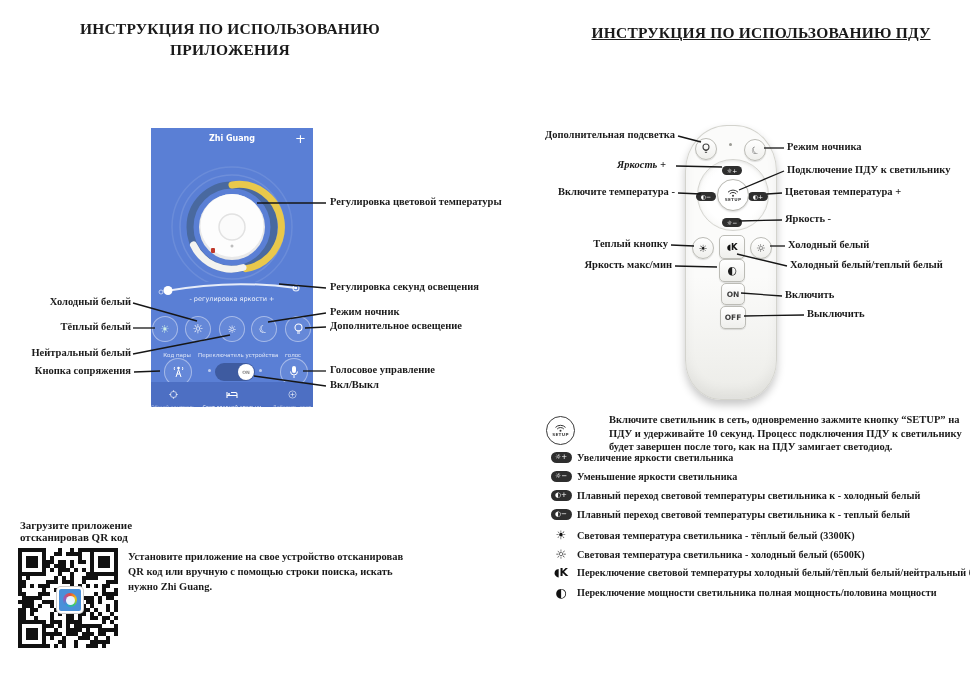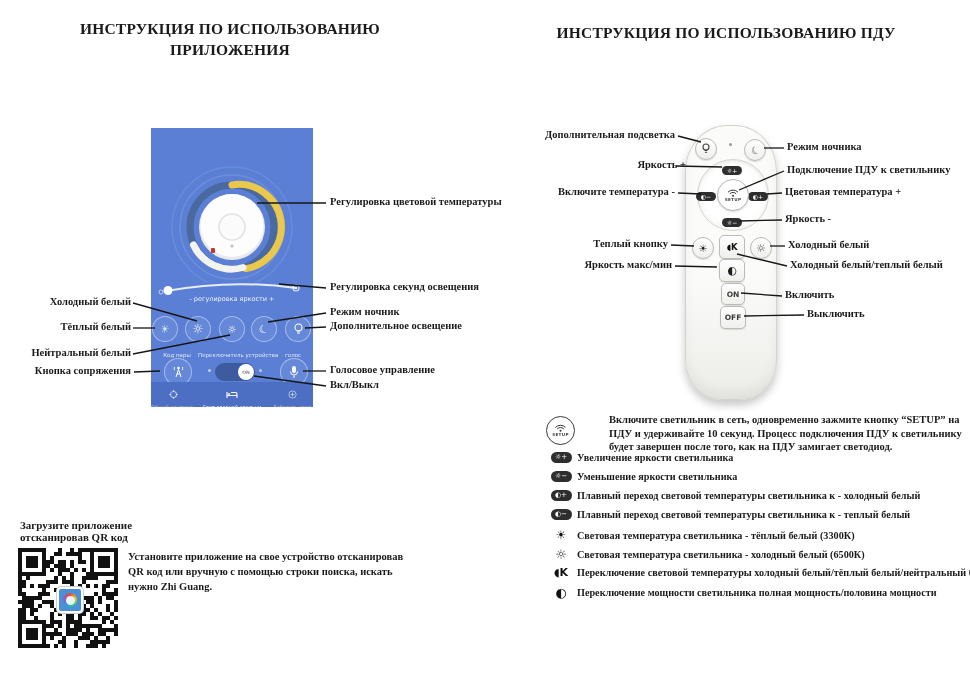--- a/index.html
+++ b/index.html
@@ -106,20 +106,24 @@
       <line x1="744" y1="316" x2="804" y2="315"></line>
     </g>
   </svg>
 
   <div class="title" style="left:60px;top:18px;width:340px;">
     <span>ИНСТРУКЦИЯ ПО ИСПОЛЬЗОВАНИЮ</span><br>
     <span>ПРИЛОЖЕНИЯ</span>
   </div>
 
   <div class="app">
+    <div class="app-header">
+      <div class="app-title">Zhi Guang</div>
+      <div class="app-plus">+</div>
+    </div>
 
     <svg class="dial-svg" width="162" height="132">
       <circle cx="81" cy="77" r="60" fill="none" stroke="rgba(255,255,255,.10)" stroke-width="1.5"></circle>
       <circle cx="81" cy="77" r="52" fill="none" stroke="rgba(255,255,255,.12)" stroke-width="1.5"></circle>
       <circle cx="81" cy="77" r="42" fill="none" stroke="#49699f" stroke-width="7"></circle>
       <path d="M 81 35 A 42 42 0 0 1 95 118.6" fill="none" stroke="#e9c84b" stroke-width="7" stroke-linecap="round"></path>
       <path d="M 92 117.5 A 42 42 0 0 1 42.5 95" fill="none" stroke="#f3f3f0" stroke-width="7" stroke-linecap="round"></path>
       <circle cx="81" cy="77" r="33" fill="#e9e9e9"></circle>
       <circle cx="81" cy="75.5" r="31.5" fill="#fdfdfd"></circle>
       <circle cx="81" cy="77" r="13" fill="#fbfbfb" stroke="#e2e2e2" stroke-width="1.5"></circle>
@@ -556,21 +560,21 @@
       <div class="qr-cell" style="left: 84px; top: 96px;"></div>
     </div>
   <div class="qr-app-icon" style="left:57px;top:587px;position:absolute;z-index:3;">
     <div class="qr-ring">
         <div class="qr-ring-inner"></div>
       </div>
   </div>
 
   <div class="par" style="left:128px;top:549px;width:292px;">Установите приложение на свое устройство отсканировав QR код или вручную с помощью строки поиска, искать нужно Zhi Guang.</div>
 
-  <div class="title" style="left:526px;top:22px;width:400px;">ИНСТРУКЦИЯ ПО ИСПОЛЬЗОВАНИЮ ПДУ</div>
+  <div class="title" style="left:561px;top:22px;width:400px;text-decoration:underline;">ИНСТРУКЦИЯ ПО ИСПОЛЬЗОВАНИЮ ПДУ</div>
 
   <div class="remote">
     <div class="rbtn round" style="left:9px;top:12px;width:20px;height:20px;">
       <svg width="10" height="12">
         <circle cx="5" cy="4" r="3" fill="none" stroke="#444" stroke-width="1.1"></circle>
         <path d="M3.6 7.5 h2.8 M3.9 9.3 h2.2" stroke="#444" stroke-width="1"></path>
       </svg>
     </div>
     <div style="position:absolute;left:43px;top:17px;width:3px;height:3px;border-radius:50%;background:#9a9a94;"></div>
     <div class="rbtn round" style="left:58px;top:13px;width:20px;height:20px;">
@@ -605,21 +609,21 @@
     </div>
     <div class="rbtn sq" style="left:35px;top:157px;width:22px;height:20px;">
       <span class="onoff">ON</span>
     </div>
     <div class="rbtn sq" style="left:34px;top:180px;width:24px;height:21px;">
       <span class="onoff">OFF</span>
     </div>
   </div>
 
   <div class="co r" style="left:455px;top:129px;width:220px;">Дополнительная подсветка</div>
-  <div class="co r" style="left:466px;top:159px;width:220px;">Яркость +</div>
+  <div class="co r" style="left:446px;top:159px;width:220px;font-style:italic;">Яркость +</div>
   <div class="co r" style="left:455px;top:186px;width:220px;">Включите температура -</div>
   <div class="co r" style="left:448px;top:238px;width:220px;">Теплый кнопку</div>
   <div class="co r" style="left:452px;top:259px;width:220px;">Яркость макс/мин</div>
 
   <div class="co" style="left:787px;top:141px;">Режим ночника</div>
   <div class="co" style="left:787px;top:164px;">Подключение ПДУ к светильнику</div>
   <div class="co" style="left:785px;top:186px;">Цветовая температура +</div>
   <div class="co" style="left:785px;top:213px;">Яркость -</div>
   <div class="co" style="left:788px;top:239px;">Холодный белый</div>
   <div class="co" style="left:790px;top:259px;">Холодный белый/теплый белый</div>

